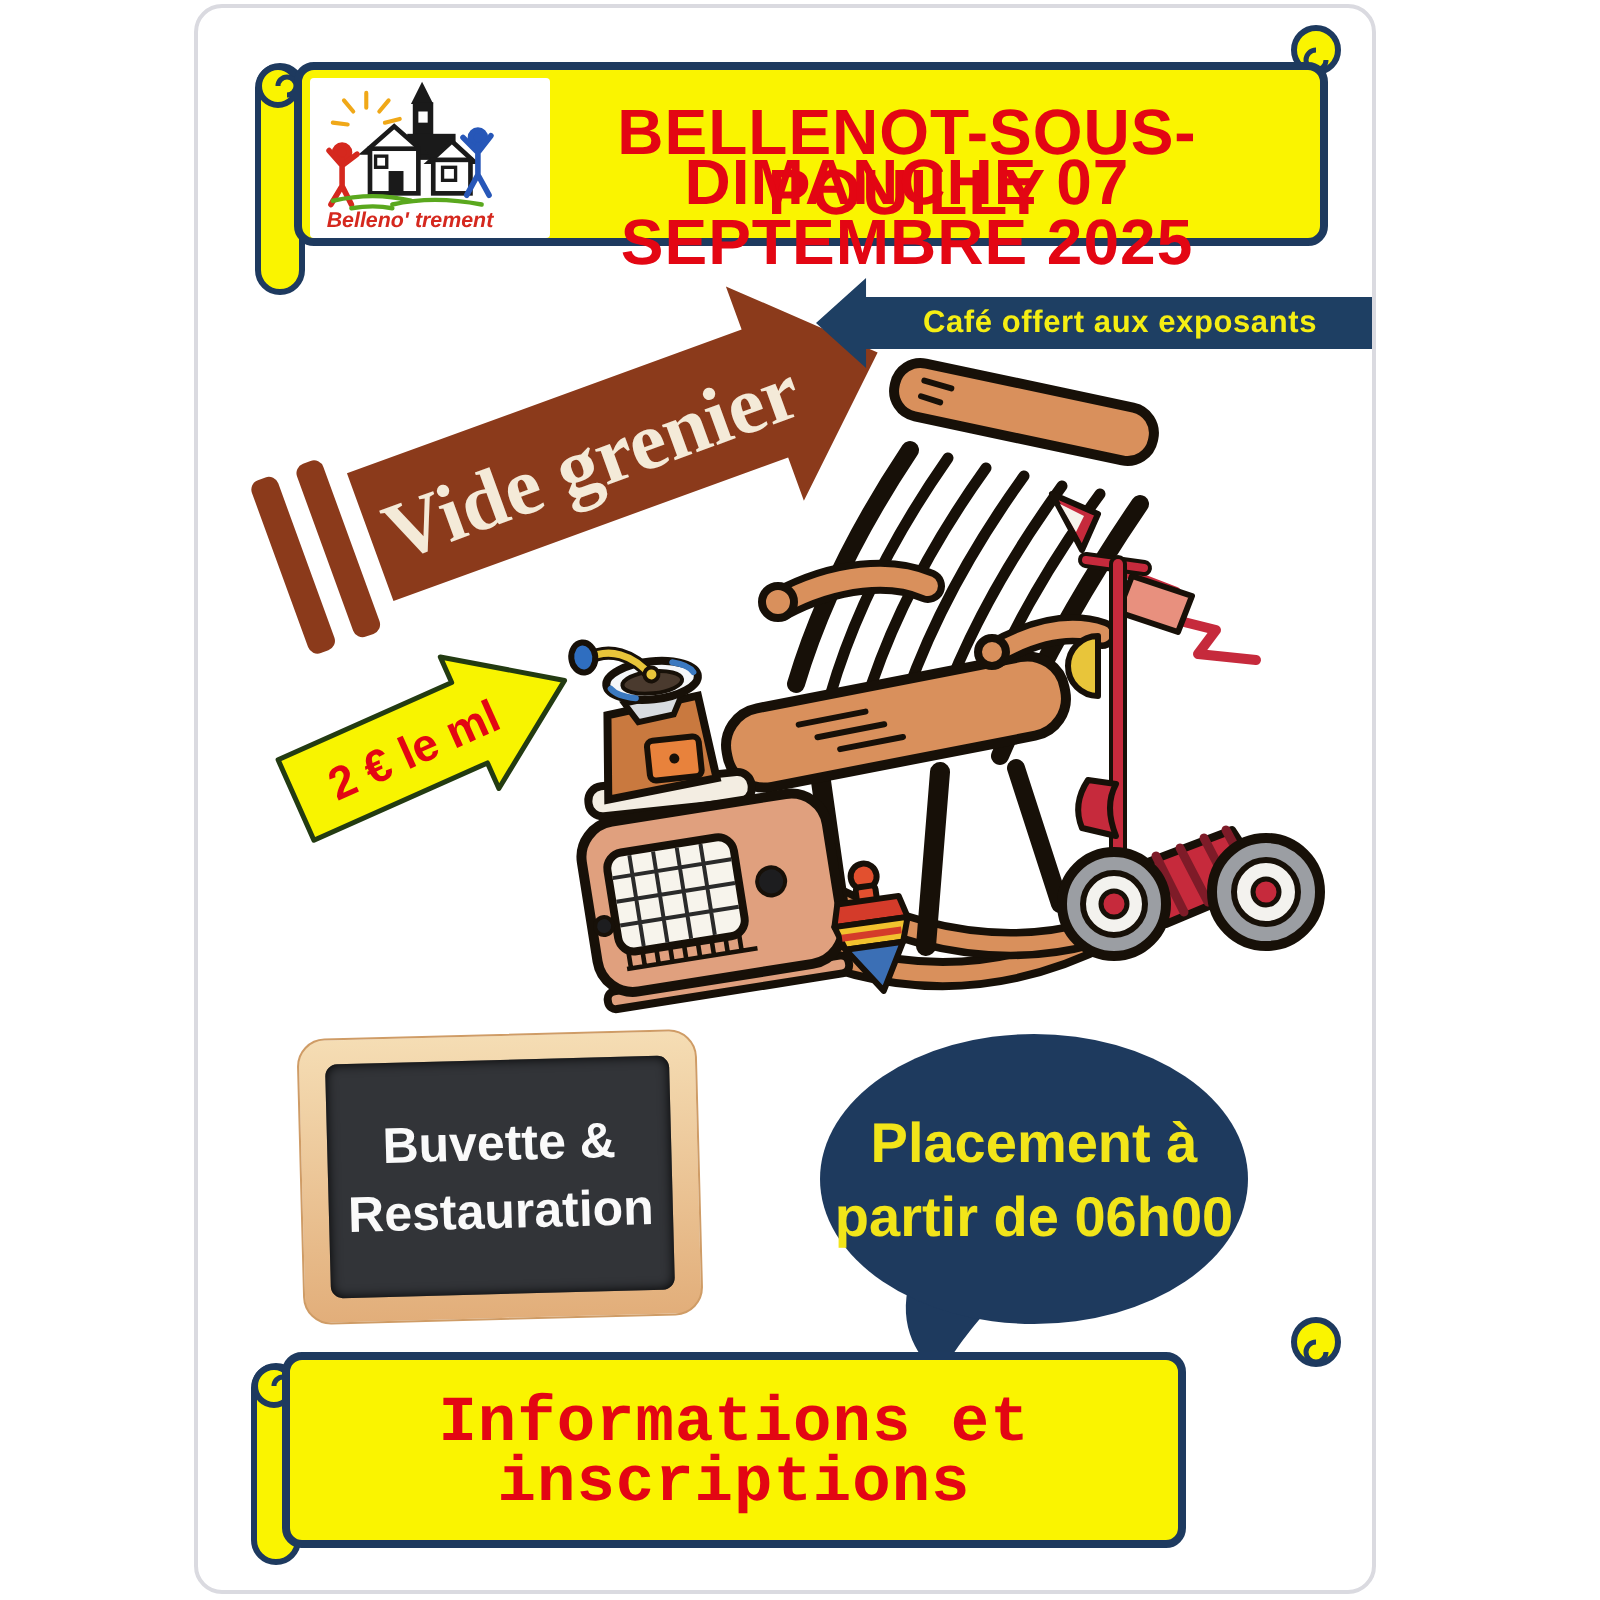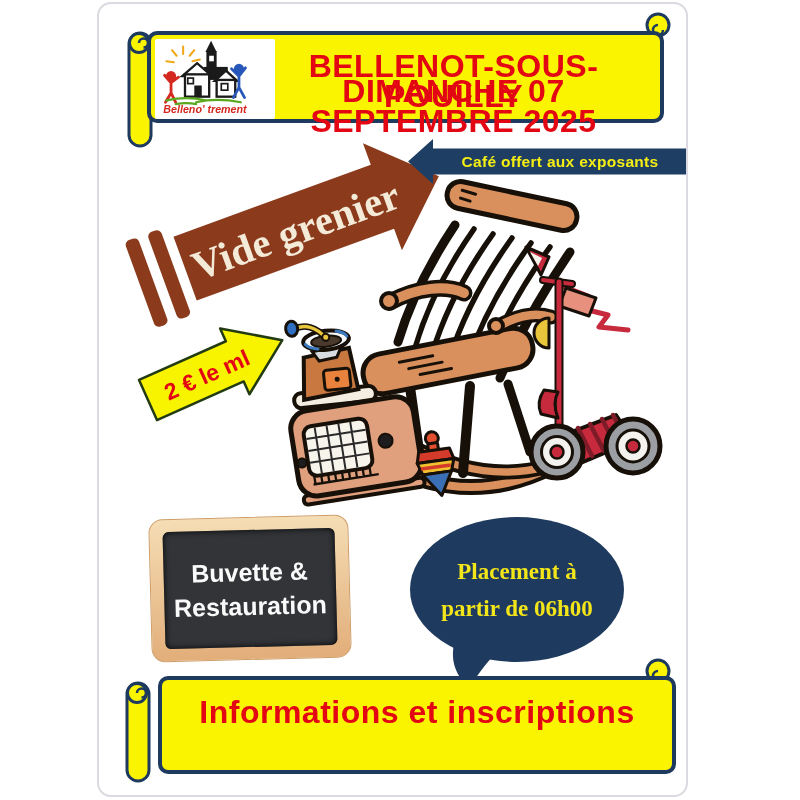--- a/index.html
+++ b/index.html
@@ -6,21 +6,21 @@
   .stage{position:relative;width:800px;height:800px;background:#ffffff;overflow:hidden;
          font-family:"Liberation Sans",sans-serif;}
   .frame{position:absolute;left:97px;top:2px;width:587px;height:791px;
          border:2px solid #dadae0;border-radius:14px;background:#ffffff;}
   #art{position:absolute;left:0;top:0;width:800px;height:800px;z-index:1;pointer-events:none;}
   .layer{position:absolute;z-index:2;}
 
   
   .banner{position:absolute;background:#FAF400;border:4px solid #1E3A5F;border-radius:10px;box-sizing:border-box;}
   .banner-top{left:147px;top:31px;width:517px;height:92px;}
-  .banner-bottom{left:158px;top:676px;width:518px;height:98px;}
+  .banner-bottom{left:141px;top:676px;width:452px;height:98px;font-family:Liberation Mono, monospace;}
   .banner-text{position:absolute;left:104px;right:8px;text-align:center;color:#E30613;
                font-weight:bold;font-size:32px;line-height:30px;letter-spacing:.5px;}
   .bt1{top:16px;} .bt2{top:41px;}
   .fw{left:6px;right:6px;}
   .ft1{top:17px;} .ft2{top:55px;}
 
   .logo-box{position:absolute;left:4px;top:4px;width:120px;height:80px;background:#ffffff;border-radius:2px;}
 
   
   .cafe{position:absolute;left:408px;top:139px;width:278px;height:45px;background:#1E3F63;
@@ -31,21 +31,21 @@
   
   .board{position:absolute;left:150px;top:517px;width:198px;height:141px;transform:rotate(-1.5deg);
          background:linear-gradient(#F5DDB4,#E2AE7A);border:1px solid #cf9c66;border-radius:14px;}
   .board-inner{position:absolute;left:13px;top:12px;right:13px;bottom:12px;background:#323438;border-radius:6px;
          box-shadow:inset 0 0 6px #000;display:flex;flex-direction:column;justify-content:center;}
   .board-inner div{text-align:center;color:#FAFAFA;font-weight:bold;font-size:25px;line-height:34px;}
 
   
   .bubble{position:absolute;left:410px;top:517px;width:214px;height:145px;background:#1E3A5E;border-radius:50%;
           display:flex;flex-direction:column;justify-content:center;}
-  .bubble div{text-align:center;color:#F2E519;font-weight:bold;font-size:23px;line-height:37px;font-family:Liberation Serif, serif;}
+  .bubble div{text-align:center;color:#F2E519;font-weight:bold;font-size:28px;line-height:37px;}
 </style>
 </head>
 <body>
 
 <div class="stage">
   <div class="frame"></div>
 
   <svg id="art" viewBox="0 0 800 800">
 
     <g transform="translate(140,285) rotate(-20)">

